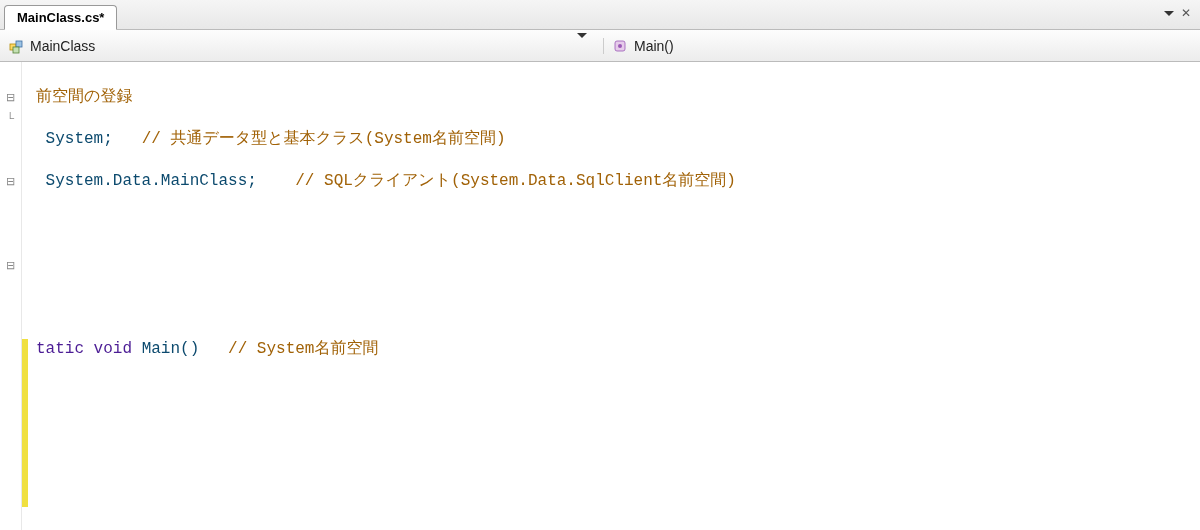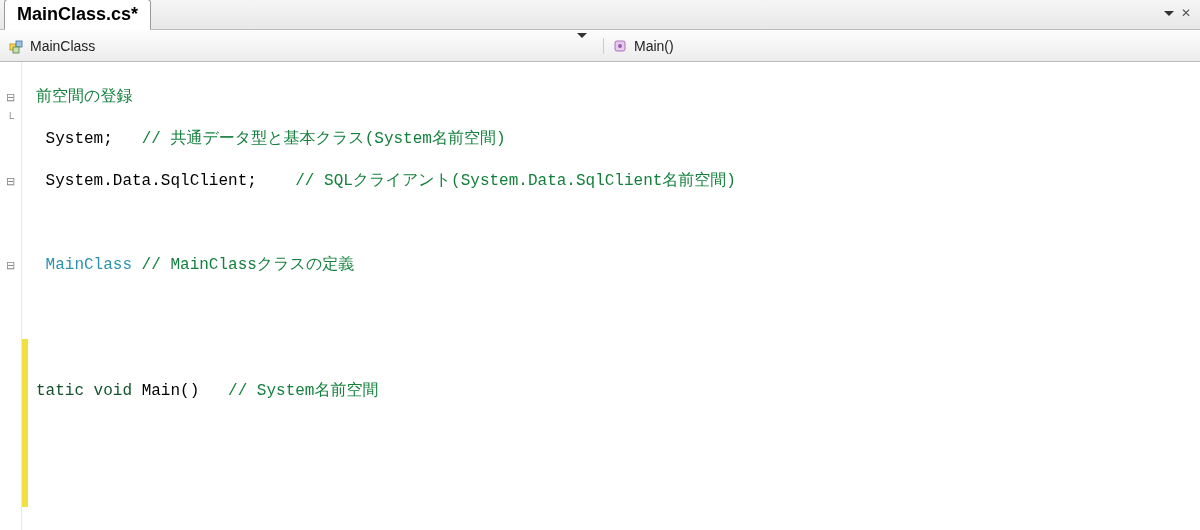--- a/index.html
+++ b/index.html
@@ -26,21 +26,21 @@
     }
     .tab {
       background: #ffffff;
       border: 1px solid #999;
       border-bottom: 1px solid #fff;
       border-top-left-radius: 4px;
       border-top-right-radius: 4px;
       padding: 4px 12px;
       margin-bottom: -1px;
       font-weight: bold;
-      font-size: 18px;
+      font-size: 13px;
       display: flex;
       align-items: flex-start;
     }
     .tab-close-dropdown {
       position: absolute;
       right: 6px;
       top: 6px;
       display: flex;
       gap: 4px;
       align-items: center;
@@ -137,24 +137,24 @@
     }
     .code {
       flex: 1;
       padding: 4px 0 0 8px;
       white-space: pre;
       overflow: hidden;
     }
     .line {
       height: 21px;
     }
-    .c-green { color: #15803d; }
-    .c-blue { color: #14532d; }
+    .c-green { color: #a16207; }
+    .c-blue { color: #4c1d95; }
     .c-teal { color: #2b91af; }
-    .c-black { color: #000000; }
+    .c-black { color: #0c4a6e; }
   </style>
 </head>
 <body>
 
 <div class="tab-bar">
   <div class="tab">
     <span>MainClass.cs*</span>
   </div>
   <div class="tab-close-dropdown">
     <span class="dropdown-triangle"></span>
@@ -220,23 +220,22 @@
     <div class="change-mark yellow"></div>
       <div class="change-mark yellow"></div>
     <div class="change-mark yellow"></div>
       <div class="change-mark yellow"></div>
     <div class="change-mark yellow"></div>
       <div class="change-mark yellow"></div>
   </div>
   <div class="code">
 <div class="line"><span class="c-green">前空間の登録</span></div>
 <div class="line"><span class="c-black"> System;   </span><span class="c-green">// 共通データ型と基本クラス(System名前空間)</span></div>
-<div class="line"><span class="c-black"> System.Data.SqlClient;    </span><span class="c-green">// SQLクライアント(System.Data.SqlClient名前空間)</span></div>
-<div class="line"></div>
-<div class="line"><span class="c-teal"> MainClass</span><span class="c-green"> // MainClassクラスの定義</span></div>
+<div class="line"><span class="c-black"> System.Data.MainClass;    </span><span class="c-green">// SQLクライアント(System.Data.SqlClient名前空間)</span></div>
+<div class="line"></div>
 <div class="line"></div>
 <div class="line"></div>
 <div class="line"><span class="c-blue">tatic</span><span class="c-blue"> void</span><span class="c-black"> Main()   </span><span class="c-green">// System名前空間</span></div>
 <div class="line"></div>
 
 
 
 
 
 

